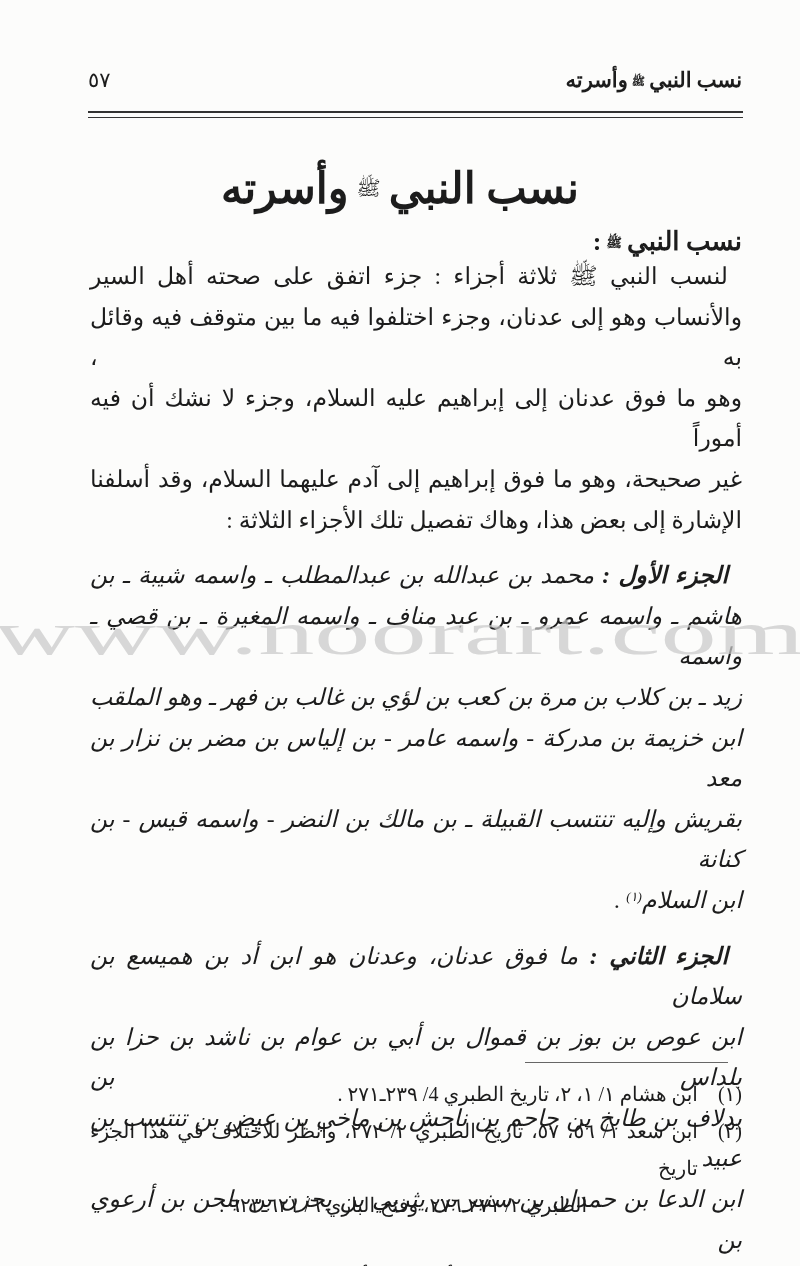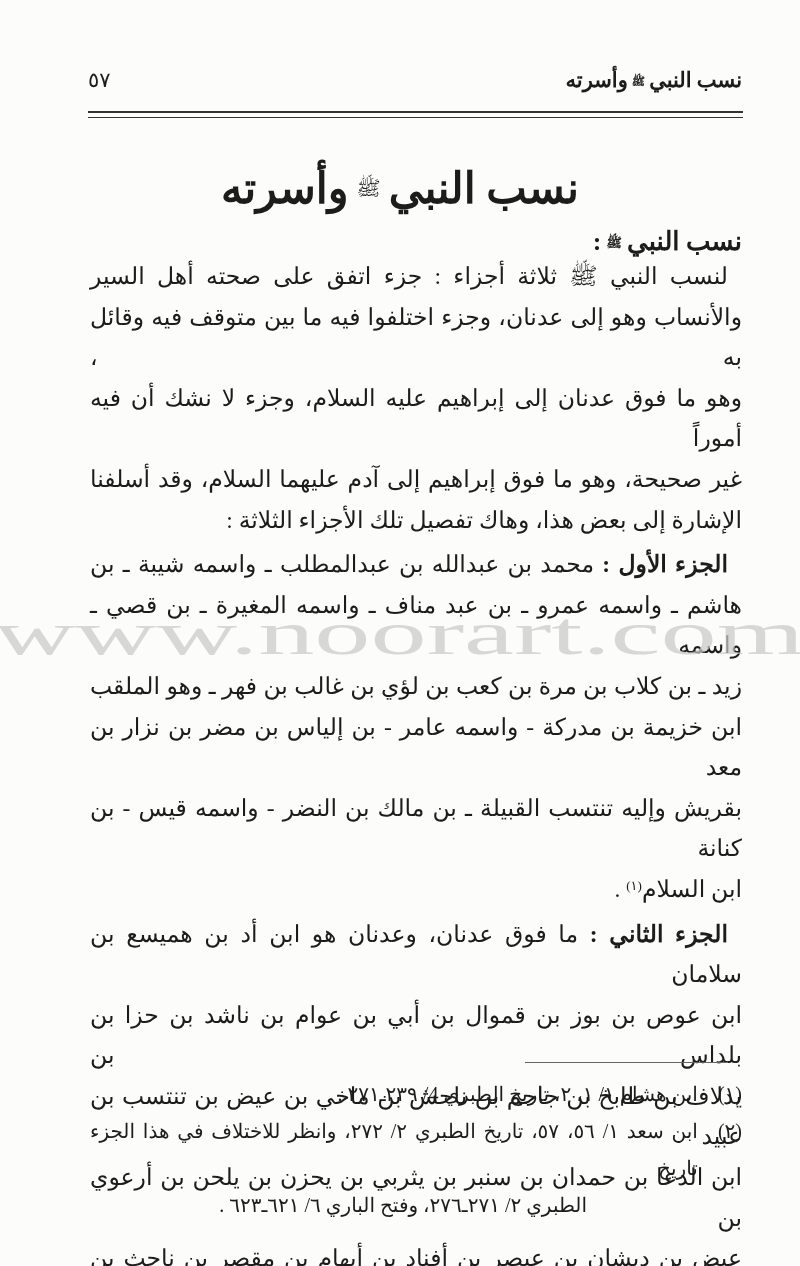--- a/index.html
+++ b/index.html
@@ -31,21 +31,21 @@
   .section-heading {
     position:absolute; top:204px; right:58px;
     font-size:26px; font-weight:bold;
   }
   .section-heading .saw { font-size:13px; margin:0 5px; vertical-align:3px; }
   
   .body-text {
     position:absolute; top:256px; right:58px; left:90px;
     font-size:23.5px; line-height:40.6px;
   }
-  .para + .para { margin-top:4px; }
+  .para + .para { margin-top:15px;font-style:italic; }
   .bline { text-align:justify; text-align-last:justify; }
   .bline.first { text-indent:14px; }
   .bline.end { text-align:justify; text-align-last:right; }
   .lead { font-weight:bold; }
   .bline sup { font-size:13px; vertical-align:7px; line-height:0; }
   
   .watermark { position:absolute; top:598px; left:-8px; z-index:5; pointer-events:none; }
   
   .footnotes {
     position:absolute; top:1062px; right:58px; left:90px;

